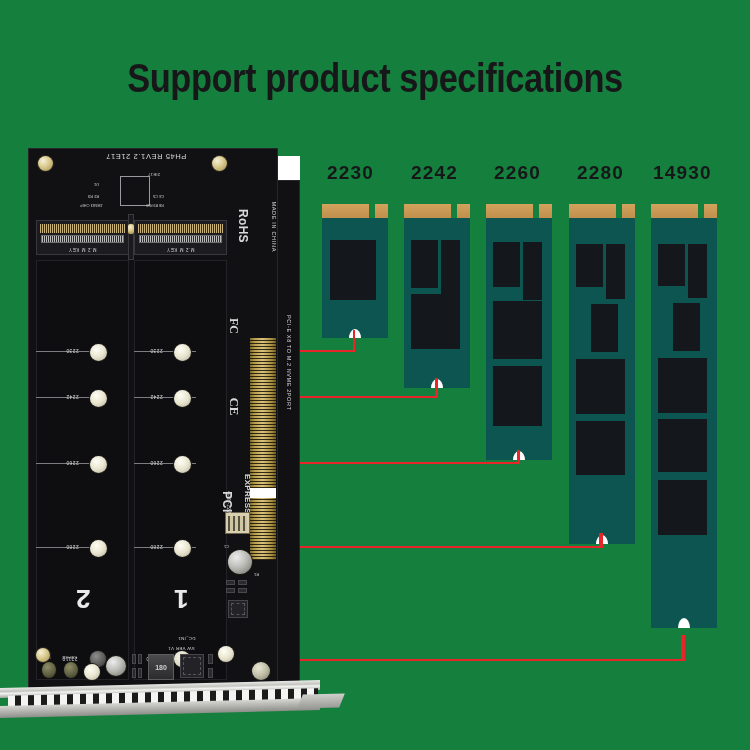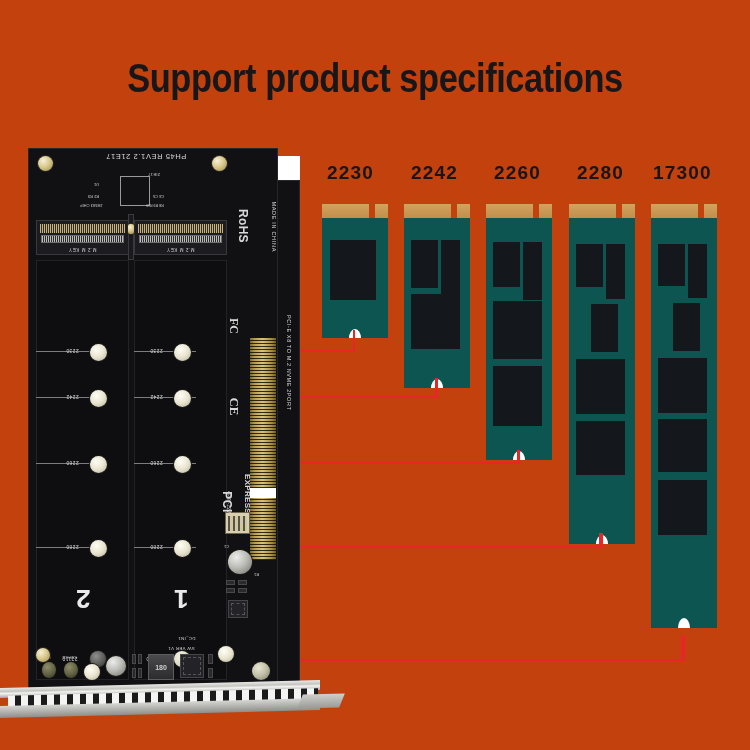--- a/index.html
+++ b/index.html
@@ -1,19 +1,19 @@
 <!DOCTYPE html>
 <html><head>
 <meta charset="utf-8">
 <style>
   * { margin:0; padding:0; box-sizing:border-box; }
   html,body { width:750px; height:750px; background:#ffffff; overflow:hidden; }
   body { font-family:"Liberation Sans", sans-serif; position:relative; }
 
-  #stage { position:relative; width:750px; height:750px; background:#c2410c; }
+  #stage { position:relative; width:750px; height:750px; background:#15803d; }
 
   
   #page-title {
     position:absolute; left:0; top:56px; width:750px;
     text-align:center;
     font-family:"Liberation Sans", sans-serif;
     font-weight:bold;
     font-size:40px;
     letter-spacing:-0.5px;
     color:#17171a;
@@ -193,21 +193,21 @@
 <body>
 
 <div id="stage">
 
   <div id="page-title">Support product specifications</div>
 
   <div class="size-label" style="left:327px; top:162px;">2230</div>
   <div class="size-label" style="left:411px; top:162px;">2242</div>
   <div class="size-label" style="left:494px; top:162px;">2260</div>
   <div class="size-label" style="left:577px; top:162px;">2280</div>
-  <div class="size-label" style="left:653px; top:162px;">17300</div>
+  <div class="size-label" style="left:653px; top:162px;">14930</div>
 
   <div class="ssd" style="left:322px; top:204px; width:66px; height:134px;">
     <div class="ssd-gold" style="width:47px;"></div>
     <div class="ssd-gold-tab" style="left:53px; width:13px;"></div>
     <div class="ssd-pcb" style="top:14px; height:120px;">
       <div class="chip" style="left:8px; top:22px; width:46px; height:60px;"></div>
       <div class="ssd-bottom-notch" style="left:27px; width:12px; height:9px;"></div>
     </div>
   </div>
 

